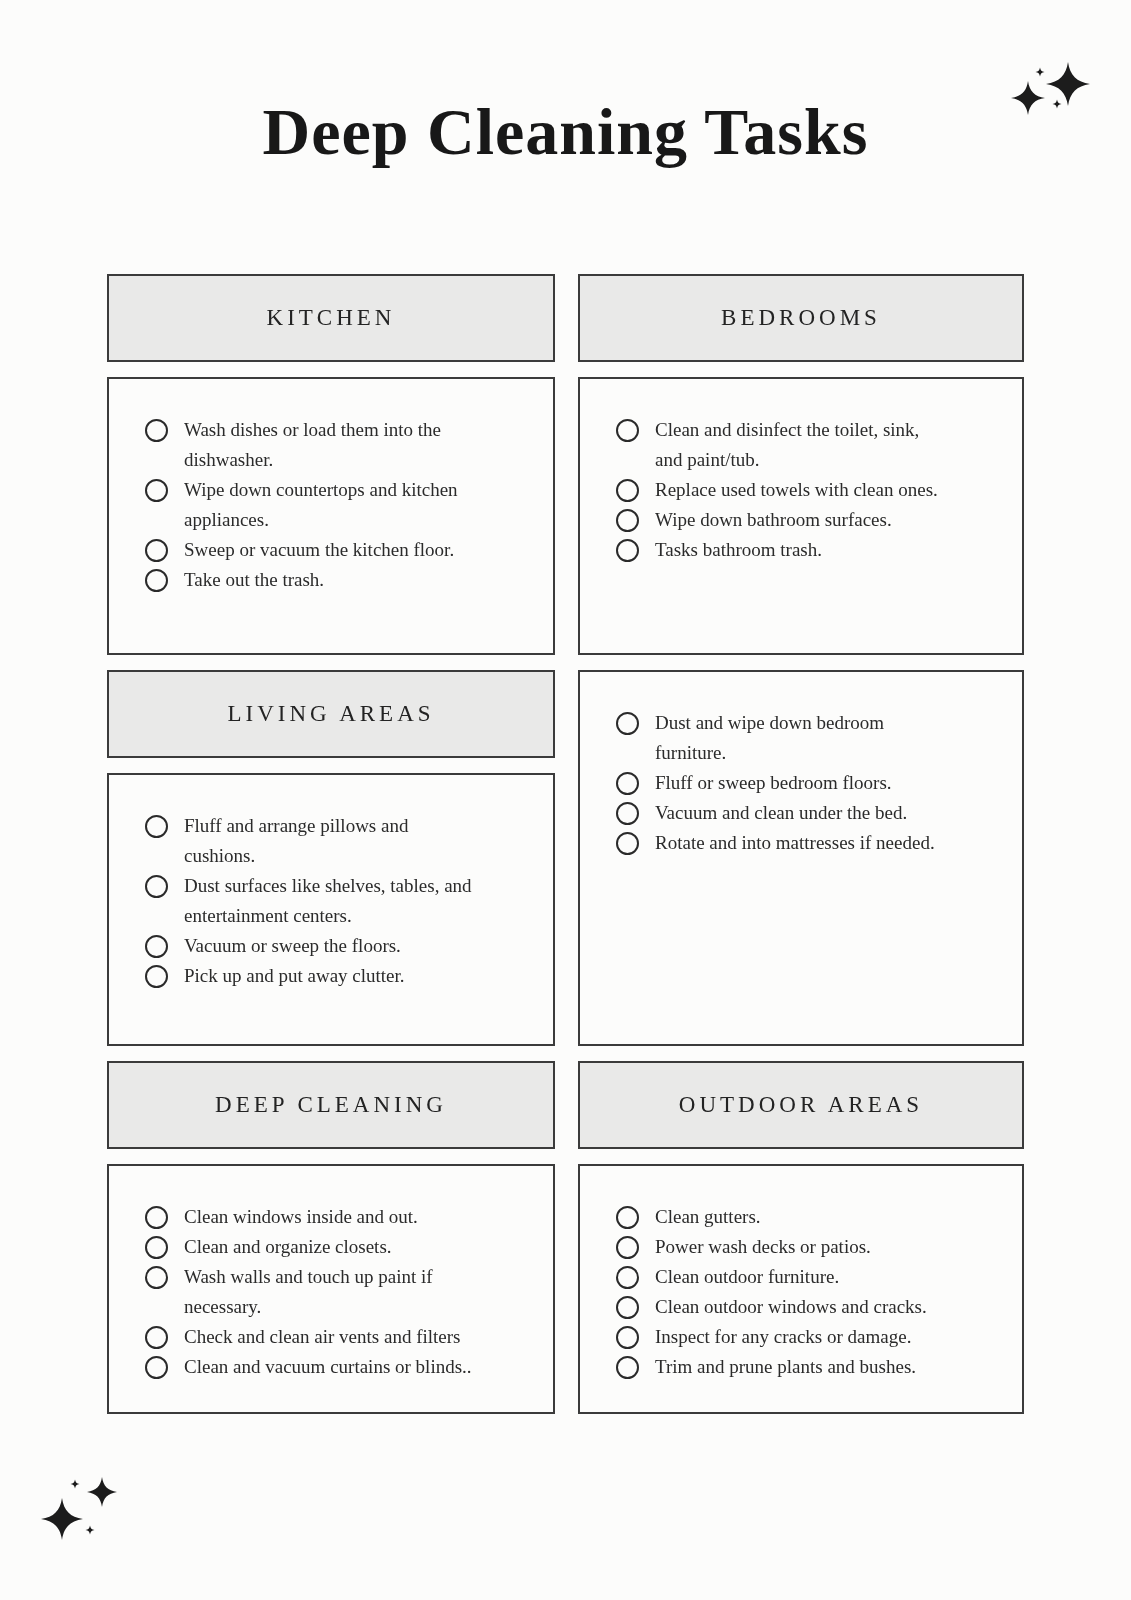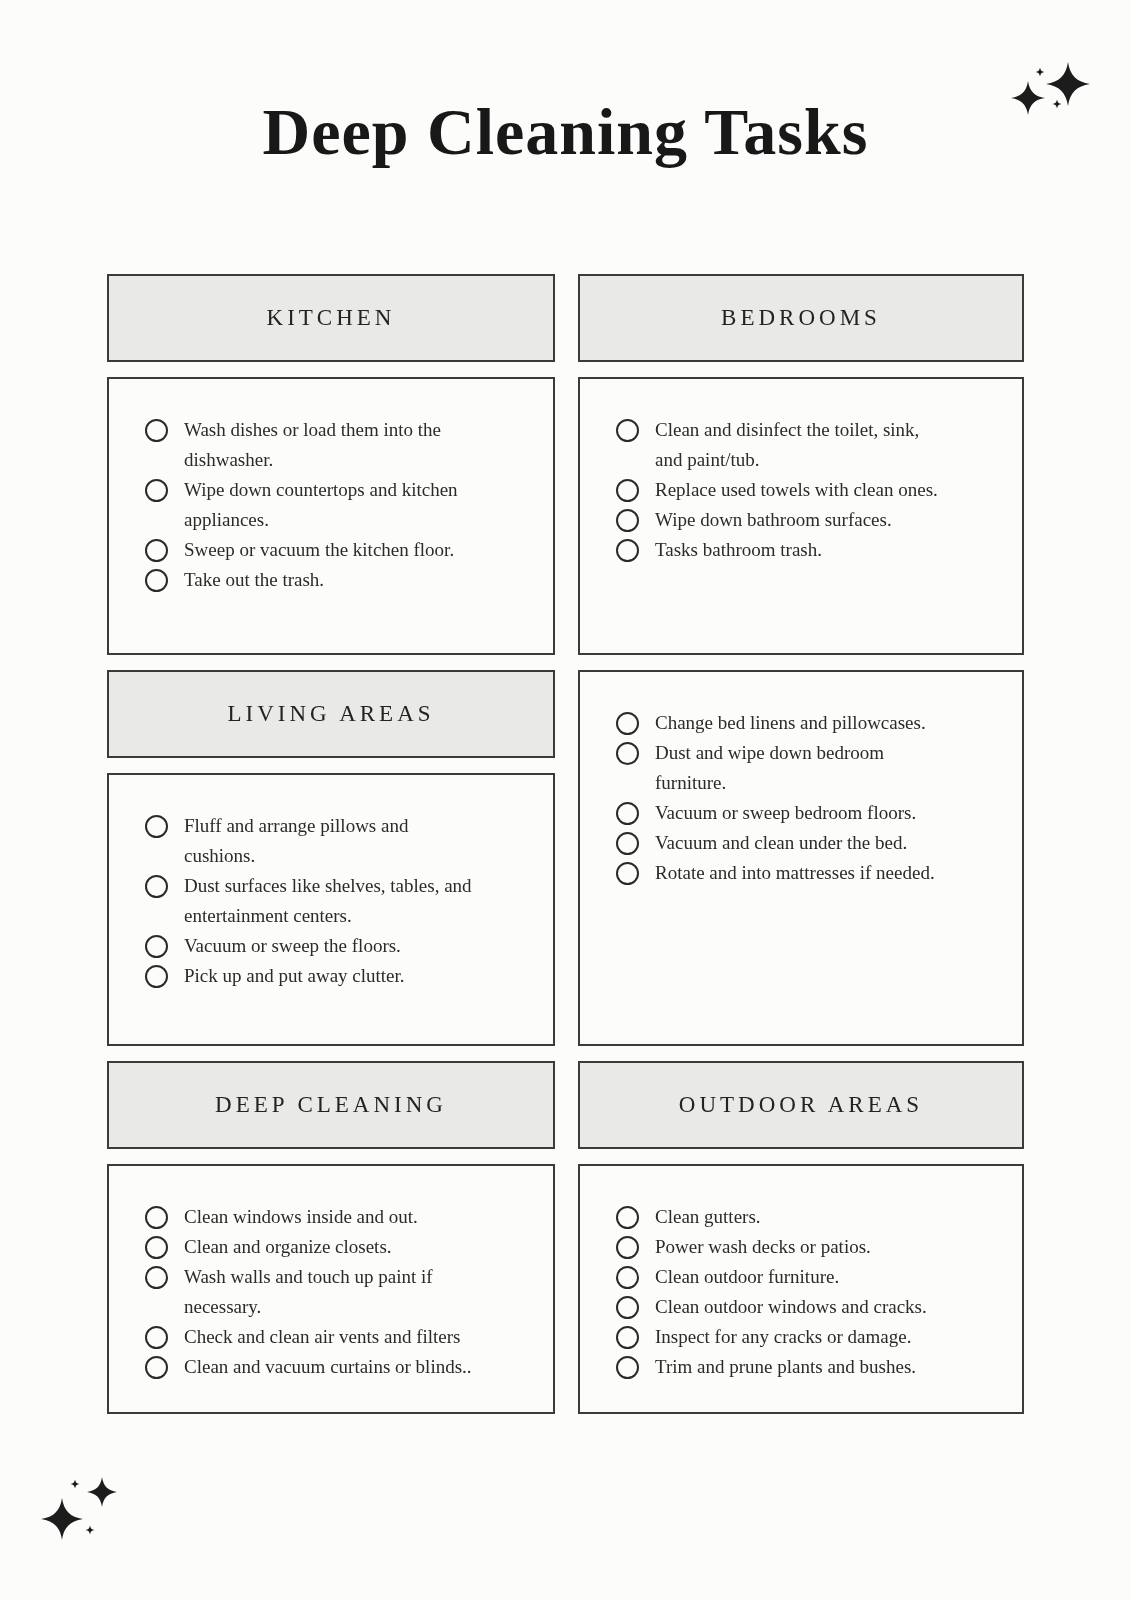--- a/index.html
+++ b/index.html
@@ -151,34 +151,30 @@
 
   <div class="item">
     <span class="checkbox"></span>
     <span class="item-text">Pick up and put away clutter.</span>
   </div>
 </div>
   </section>
 
   <section class="section">
     <div class="section-body">
-  <div class="item">
-    <span class="checkbox"></span>
-    <span class="item-text">Change bed linens and pillowcases.</span>
-  </div>
 
   <div class="item">
     <span class="checkbox"></span>
     <span class="item-text">Dust and wipe down bedroom
 furniture.</span>
   </div>
 
   <div class="item">
     <span class="checkbox"></span>
-    <span class="item-text">Vacuum or sweep bedroom floors.</span>
+    <span class="item-text">Fluff or sweep bedroom floors.</span>
   </div>
 
   <div class="item">
     <span class="checkbox"></span>
     <span class="item-text">Vacuum and clean under the bed.</span>
   </div>
 
   <div class="item">
     <span class="checkbox"></span>
     <span class="item-text">Rotate and into mattresses if needed.</span>

